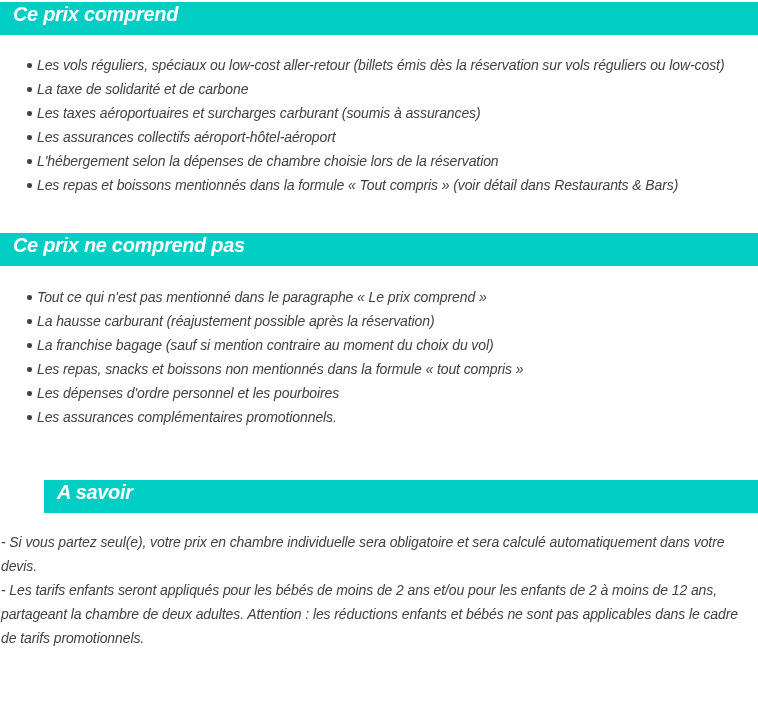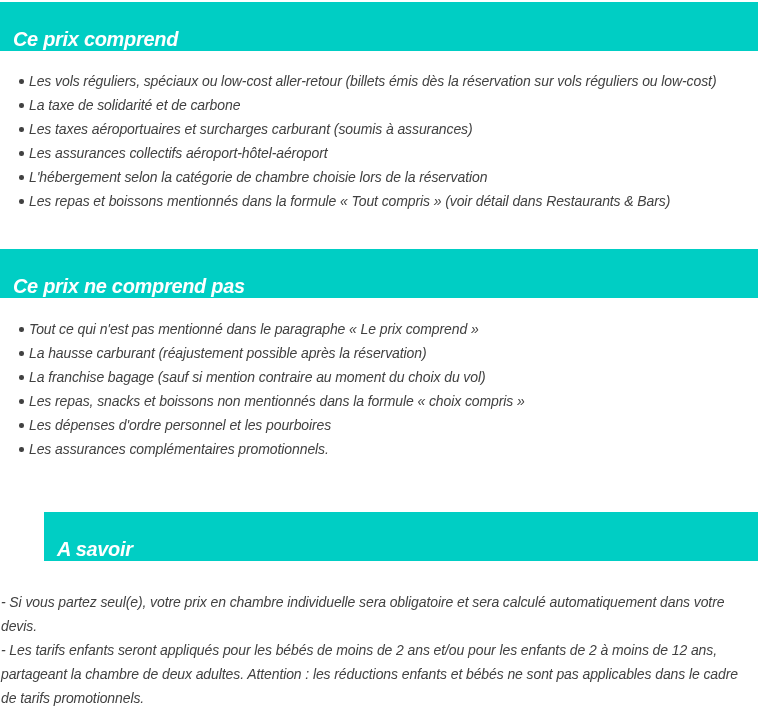--- a/index.html
+++ b/index.html
@@ -15,39 +15,39 @@
     overflow: hidden;
   }
   .page {
     width: 758px;
     height: 723px;
     padding-top: 2px;
     background: #ffffff;
   }
   .section-bar {
     width: 758px;
-    height: 49px;
+    height: 33px;
     background: #00cec4;
     display: flex;
-    align-items: flex-end;
+    align-items: flex-start;
     padding-left: 13px;
   }
   .section-title {
     margin: 0;
     color: #ffffff;
     font-style: italic;
     font-weight: bold;
     font-size: 21px;
     letter-spacing: -0.3px;
     transform: scaleX(0.95);
     transform-origin: left center;
     white-space: nowrap;
   }
   .bullets {
-    margin: 0;
+    margin: 8px;
     padding: 0 6px 0 29px;
     list-style: none;
   }
   .bullets.first { margin-top: 18px; }
   .bullets.second { margin-top: 19px; }
   .bullets li {
     position: relative;
     font-style: italic;
     font-size: 14px;
     line-height: 24px;
@@ -62,21 +62,21 @@
     top: 10px;
     width: 4.5px;
     height: 4.5px;
     border-radius: 50%;
     background: #414141;
   }
   .bar-includes { margin-top: 0; }
   .bar-excludes { margin-top: 36px; }
   .bar-notes    { margin-top: 51px; margin-left: 44px; }
   .notes {
-    margin-top: 29px;
+    margin-top: 17px;
     padding: 0 16px 0 1px;
   }
   .notes p {
     margin: 0;
     font-style: italic;
     font-size: 14px;
     line-height: 24px;
     color: #414141;
     letter-spacing: -0.1px;
   }
@@ -88,34 +88,34 @@
 
   <section>
     <header class="section-bar bar-includes">
       <h2 class="section-title">Ce prix comprend</h2>
     </header>
     <ul class="bullets first">
       <li>Les vols réguliers, spéciaux ou low-cost aller-retour (billets émis dès la réservation sur vols réguliers ou low-cost)</li>
       <li>La taxe de solidarité et de carbone</li>
       <li>Les taxes aéroportuaires et surcharges carburant (soumis à assurances)</li>
       <li>Les assurances collectifs aéroport-hôtel-aéroport</li>
-      <li>L'hébergement selon la catégorie de chambre choisie lors de la réservation</li>
+      <li>L'hébergement selon la dépenses de chambre choisie lors de la réservation</li>
       <li>Les repas et boissons mentionnés dans la formule « Tout compris » (voir détail dans Restaurants &amp; Bars)</li>
     </ul>
   </section>
 
   <section>
     <header class="section-bar bar-excludes">
       <h2 class="section-title">Ce prix ne comprend pas</h2>
     </header>
     <ul class="bullets second">
       <li>Tout ce qui n'est pas mentionné dans le paragraphe « Le prix comprend »</li>
       <li>La hausse carburant (réajustement possible après la réservation)</li>
       <li>La franchise bagage (sauf si mention contraire au moment du choix du vol)</li>
-      <li>Les repas, snacks et boissons non mentionnés dans la formule « choix compris »</li>
+      <li>Les repas, snacks et boissons non mentionnés dans la formule « tout compris »</li>
       <li>Les dépenses d'ordre personnel et les pourboires</li>
       <li>Les assurances complémentaires promotionnels.</li>
     </ul>
   </section>
 
   <section>
     <header class="section-bar bar-notes">
       <h2 class="section-title">A savoir</h2>
     </header>
     <div class="notes">

